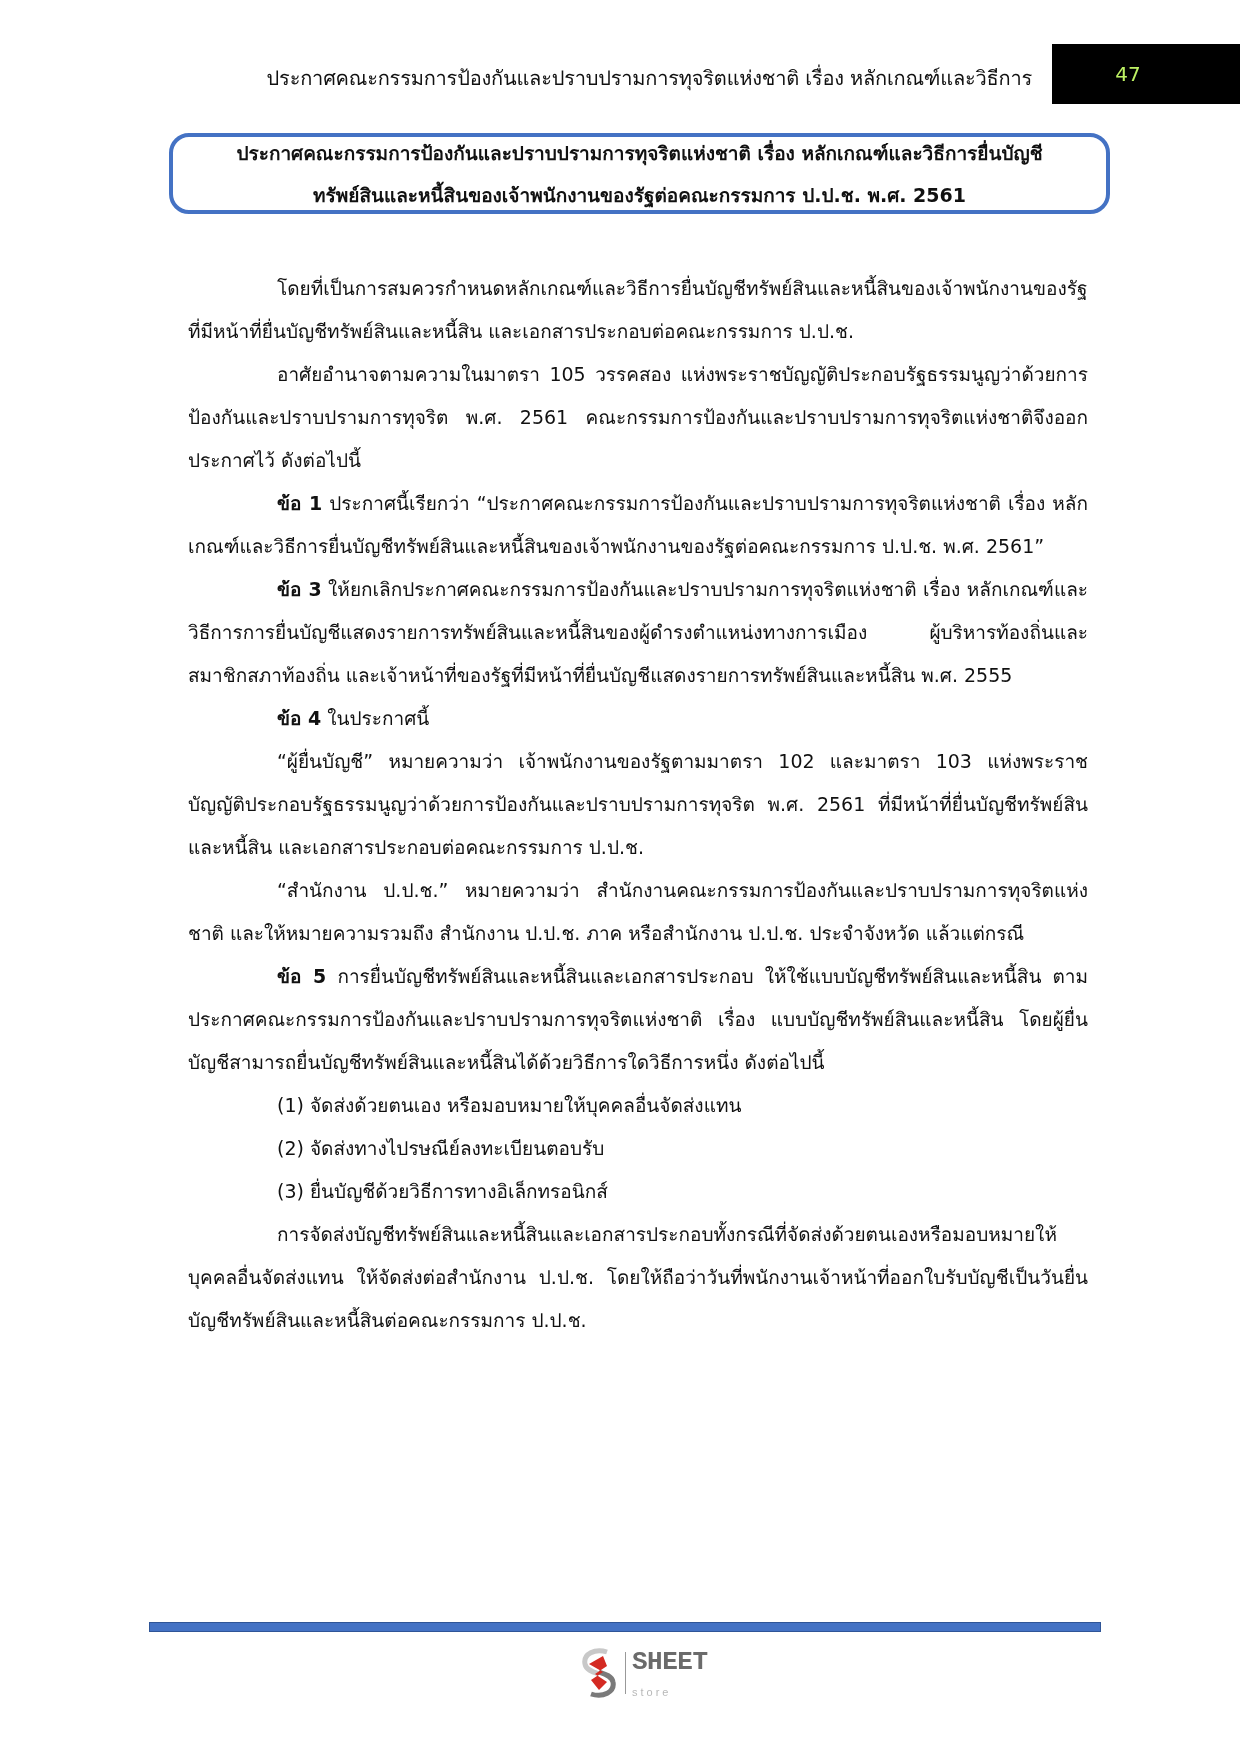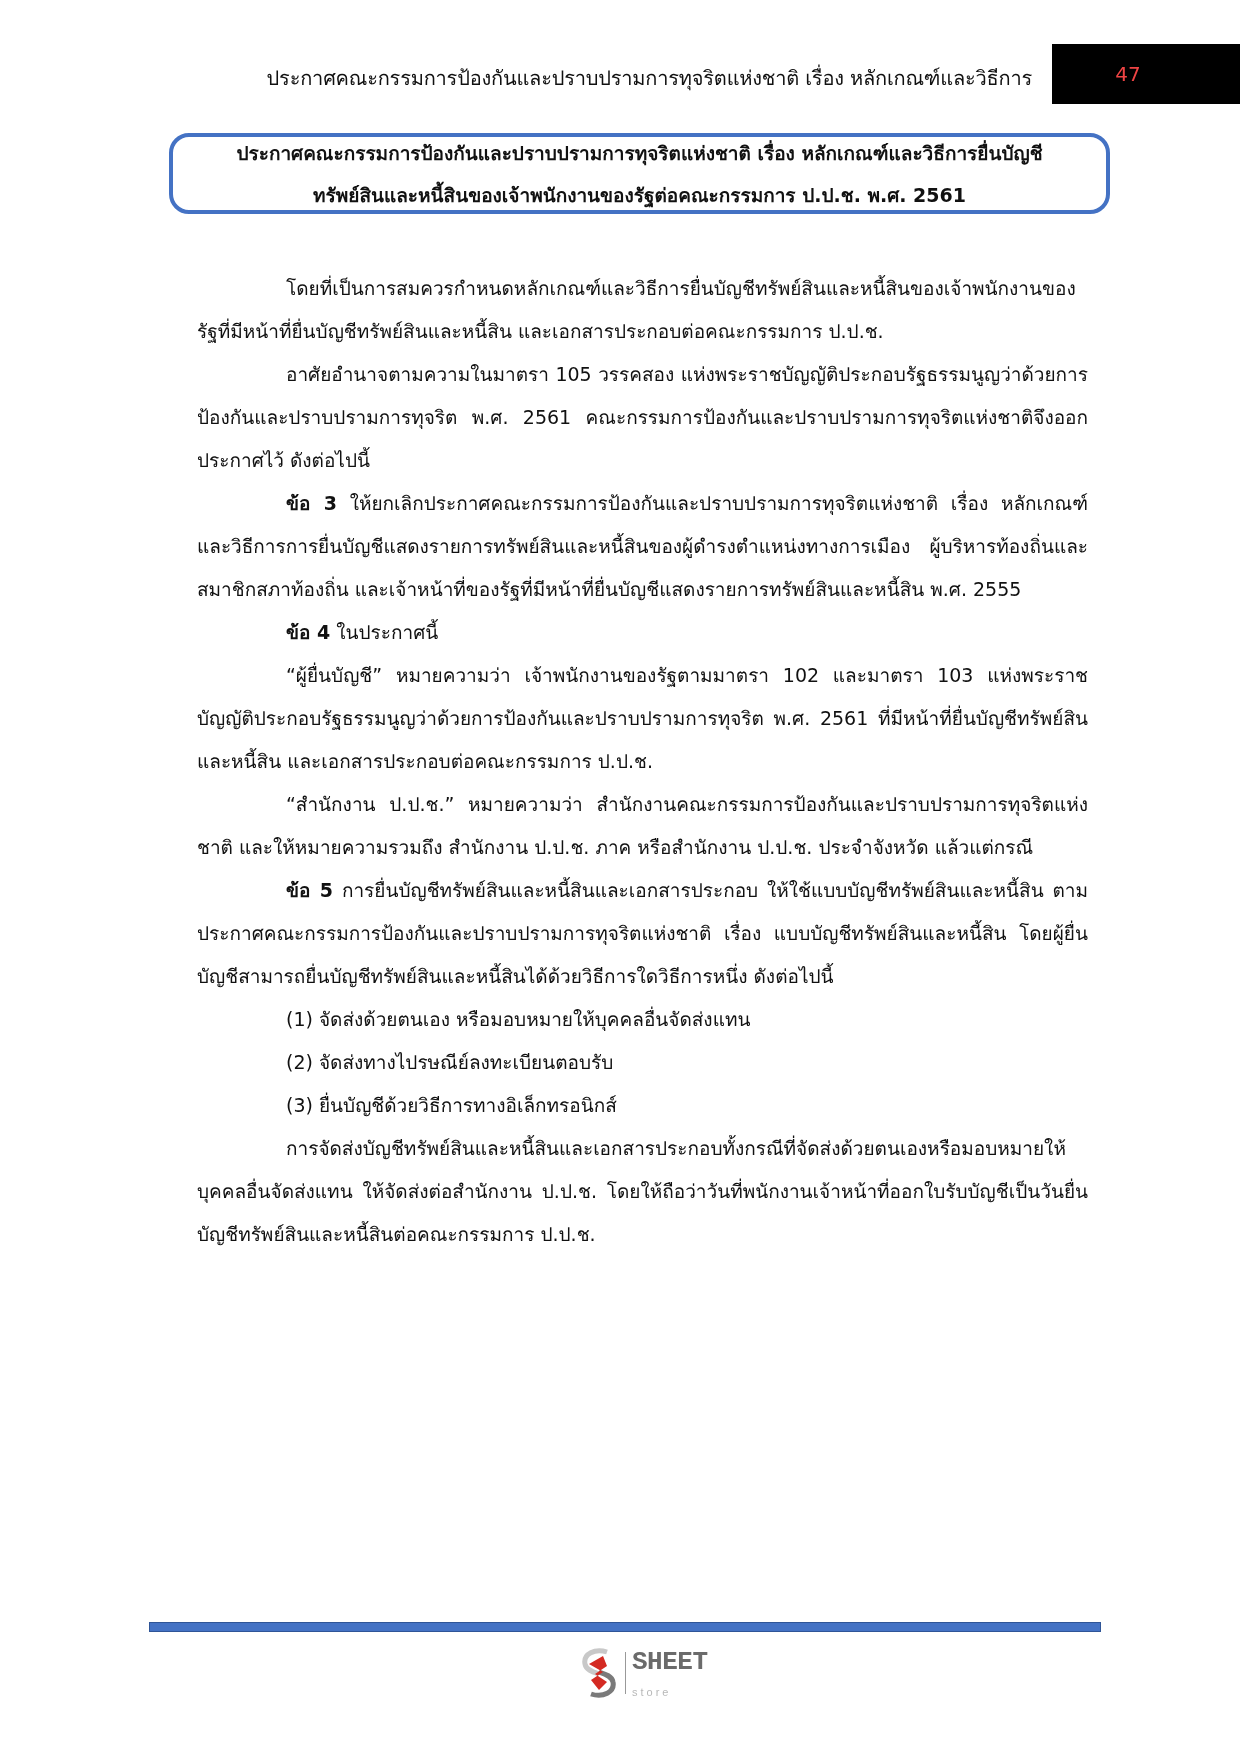--- a/index.html
+++ b/index.html
@@ -8,39 +8,39 @@
 
     .running-header {
       position: absolute; left: 0; top: 44px; width: 1240px; height: 60px;
     }
     .running-header .title {
       position: absolute; right: 208px; top: 18px;
       font-size: 20px; color: #111; white-space: nowrap; letter-spacing: -0.2px;
     }
     .running-header .page-box {
       position: absolute; left: 1052px; top: 0; width: 188px; height: 60px;
-      background: #000; color: #ef4444; font-size: 20px;
+      background: #000; color: #bef264; font-size: 20px;
       display: flex; align-items: center; justify-content: center;
       padding-right: 36px;
     }
 
     .title-box {
       position: absolute; left: 169px; top: 133px; width: 941px; height: 81px;
       border: 4px solid #4472C4; border-radius: 20px;
       display: flex; flex-direction: column; align-items: center; justify-content: center;
       font-weight: bold; font-size: 19px; line-height: 42px; color: #111;
       text-align: center;
     }
     .title-box span { display: block; white-space: nowrap; }
 
     .body-text {
       position: absolute; left: 188px; top: 267px; width: 900px;
       font-size: 19px; line-height: 43px; color: #111;
     }
-    .body-text p { text-align: justify; text-align-last: left; margin-left: 9px; }
+    .body-text p { text-align: justify; text-align-last: left; }
     .body-text p.indent { text-indent: 89px; }
     .body-text p.item { padding-left: 89px; }
     .body-text .clause { font-weight: bold; }
 
     .footer-bar {
       position: absolute; left: 149px; top: 1622px; width: 952px; height: 10px;
       background: #4472C4; border: 1px solid #2F5597;
     }
     .logo {
       position: absolute; left: 577px; top: 1648px; height: 50px;
@@ -63,20 +63,21 @@
 </div>
 
 <div class="title-box">
   <span>ประกาศคณะกรรมการป้องกันและปราบปรามการทุจริตแห่งชาติ เรื่อง หลักเกณฑ์และวิธีการยื่นบัญชี</span>
   <span>ทรัพย์สินและหนี้สินของเจ้าพนักงานของรัฐต่อคณะกรรมการ ป.ป.ช. พ.ศ. 2561</span>
 </div>
 
 <div class="body-text">
   <p class="indent">โดยที่เป็นการสมควรกำหนดหลักเกณฑ์และวิธีการยื่นบัญชีทรัพย์สินและหนี้สินของเจ้าพนักงานของรัฐที่มีหน้าที่ยื่นบัญชีทรัพย์สินและหนี้สิน และเอกสารประกอบต่อคณะกรรมการ ป.ป.ช.</p>
   <p class="indent">อาศัยอำนาจตามความในมาตรา 105 วรรคสอง แห่งพระราชบัญญัติประกอบรัฐธรรมนูญว่าด้วยการป้องกันและปราบปรามการทุจริต พ.ศ. 2561 คณะกรรมการป้องกันและปราบปรามการทุจริตแห่งชาติจึงออกประกาศไว้ ดังต่อไปนี้</p>
+  <p class="indent"><span class="clause">ข้อ 1</span><span> ประกาศนี้เรียกว่า “ประกาศคณะกรรมการป้องกันและปราบปรามการทุจริตแห่งชาติ เรื่อง หลักเกณฑ์และวิธีการยื่นบัญชีทรัพย์สินและหนี้สินของเจ้าพนักงานของรัฐต่อคณะกรรมการ ป.ป.ช. พ.ศ. 2561”</span></p>
   <p class="indent"><span class="clause">ข้อ 3</span><span> ให้ยกเลิกประกาศคณะกรรมการป้องกันและปราบปรามการทุจริตแห่งชาติ เรื่อง หลักเกณฑ์และวิธีการการยื่นบัญชีแสดงรายการทรัพย์สินและหนี้สินของผู้ดำรงตำแหน่งทางการเมือง ผู้บริหารท้องถิ่นและสมาชิกสภาท้องถิ่น และเจ้าหน้าที่ของรัฐที่มีหน้าที่ยื่นบัญชีแสดงรายการทรัพย์สินและหนี้สิน พ.ศ. 2555</span></p>
   <p class="indent"><span class="clause">ข้อ 4</span><span> ในประกาศนี้</span></p>
   <p class="indent">“ผู้ยื่นบัญชี” หมายความว่า เจ้าพนักงานของรัฐตามมาตรา 102 และมาตรา 103 แห่งพระราชบัญญัติประกอบรัฐธรรมนูญว่าด้วยการป้องกันและปราบปรามการทุจริต พ.ศ. 2561 ที่มีหน้าที่ยื่นบัญชีทรัพย์สินและหนี้สิน และเอกสารประกอบต่อคณะกรรมการ ป.ป.ช.</p>
   <p class="indent">“สำนักงาน ป.ป.ช.” หมายความว่า สำนักงานคณะกรรมการป้องกันและปราบปรามการทุจริตแห่งชาติ และให้หมายความรวมถึง สำนักงาน ป.ป.ช. ภาค หรือสำนักงาน ป.ป.ช. ประจำจังหวัด แล้วแต่กรณี</p>
   <p class="indent"><span class="clause">ข้อ 5</span><span> การยื่นบัญชีทรัพย์สินและหนี้สินและเอกสารประกอบ ให้ใช้แบบบัญชีทรัพย์สินและหนี้สิน ตามประกาศคณะกรรมการป้องกันและปราบปรามการทุจริตแห่งชาติ เรื่อง แบบบัญชีทรัพย์สินและหนี้สิน โดยผู้ยื่นบัญชีสามารถยื่นบัญชีทรัพย์สินและหนี้สินได้ด้วยวิธีการใดวิธีการหนึ่ง ดังต่อไปนี้</span></p>
   <p class="item">(1) จัดส่งด้วยตนเอง หรือมอบหมายให้บุคคลอื่นจัดส่งแทน</p>
   <p class="item">(2) จัดส่งทางไปรษณีย์ลงทะเบียนตอบรับ</p>
   <p class="item">(3) ยื่นบัญชีด้วยวิธีการทางอิเล็กทรอนิกส์</p>
   <p class="indent">การจัดส่งบัญชีทรัพย์สินและหนี้สินและเอกสารประกอบทั้งกรณีที่จัดส่งด้วยตนเองหรือมอบหมายให้บุคคลอื่นจัดส่งแทน ให้จัดส่งต่อสำนักงาน ป.ป.ช. โดยให้ถือว่าวันที่พนักงานเจ้าหน้าที่ออกใบรับบัญชีเป็นวันยื่นบัญชีทรัพย์สินและหนี้สินต่อคณะกรรมการ ป.ป.ช.</p>
 </div>

